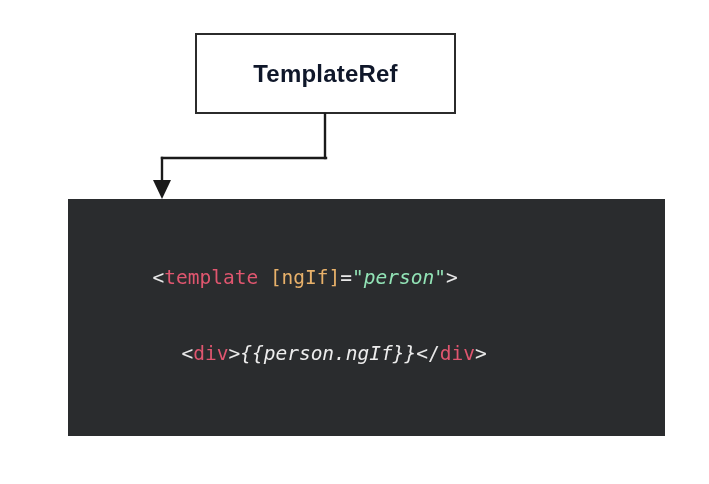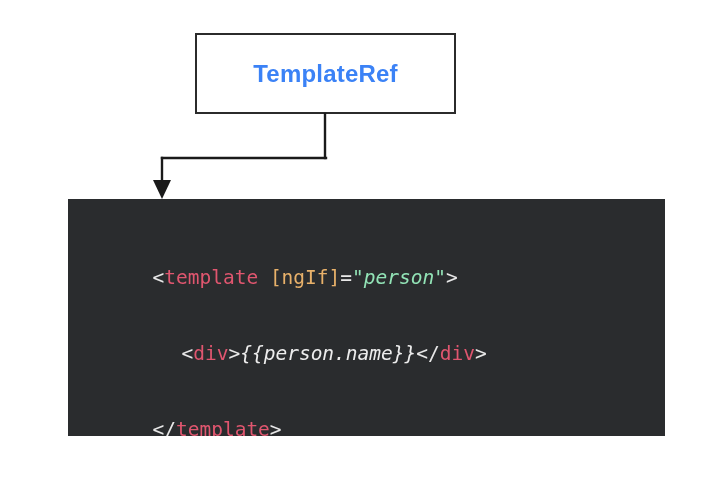--- a/index.html
+++ b/index.html
@@ -31,21 +31,21 @@
     background: #ffffff;
     border: 2px solid #2b2b2b;
     display: flex;
     align-items: center;
     justify-content: center;
   }
   .node-box-label {
     font-family: "Liberation Sans", sans-serif;
     font-size: 24px;
     font-weight: bold;
-    color: #3b82f6;
+    color: #0f172a;
     letter-spacing: 0.2px;
     line-height: 1;
   }
 
   
   #connector {
     position: absolute;
     left: 0;
     top: 0;
     width: 709px;
@@ -102,24 +102,21 @@
 
   <div class="code-block">
 
     <div class="code-line">
       <span class="tok-punct">&lt;</span><span class="tok-tag">template</span><span class="tok-punct"> </span><span class="tok-attr">[ngIf]</span><span class="tok-punct">=</span><span class="tok-str">"person"</span><span class="tok-punct">&gt;</span>
     </div>
 
     <div class="code-line spacer"></div>
 
     <div class="code-line indent">
-      <span class="tok-punct">&lt;</span><span class="tok-tag">div</span><span class="tok-punct">&gt;</span><span class="tok-interp">{{person.name}}</span><span class="tok-punct">&lt;/</span><span class="tok-tag">div</span><span class="tok-punct">&gt;</span>
+      <span class="tok-punct">&lt;</span><span class="tok-tag">div</span><span class="tok-punct">&gt;</span><span class="tok-interp">{{person.ngIf}}</span><span class="tok-punct">&lt;/</span><span class="tok-tag">div</span><span class="tok-punct">&gt;</span>
     </div>
 
     <div class="code-line spacer"></div>
 
-    <div class="code-line">
-      <span class="tok-punct">&lt;/</span><span class="tok-tag">template</span><span class="tok-punct">&gt;</span>
-    </div>
 
   </div>
 
 </div>
 
 </body></html>

